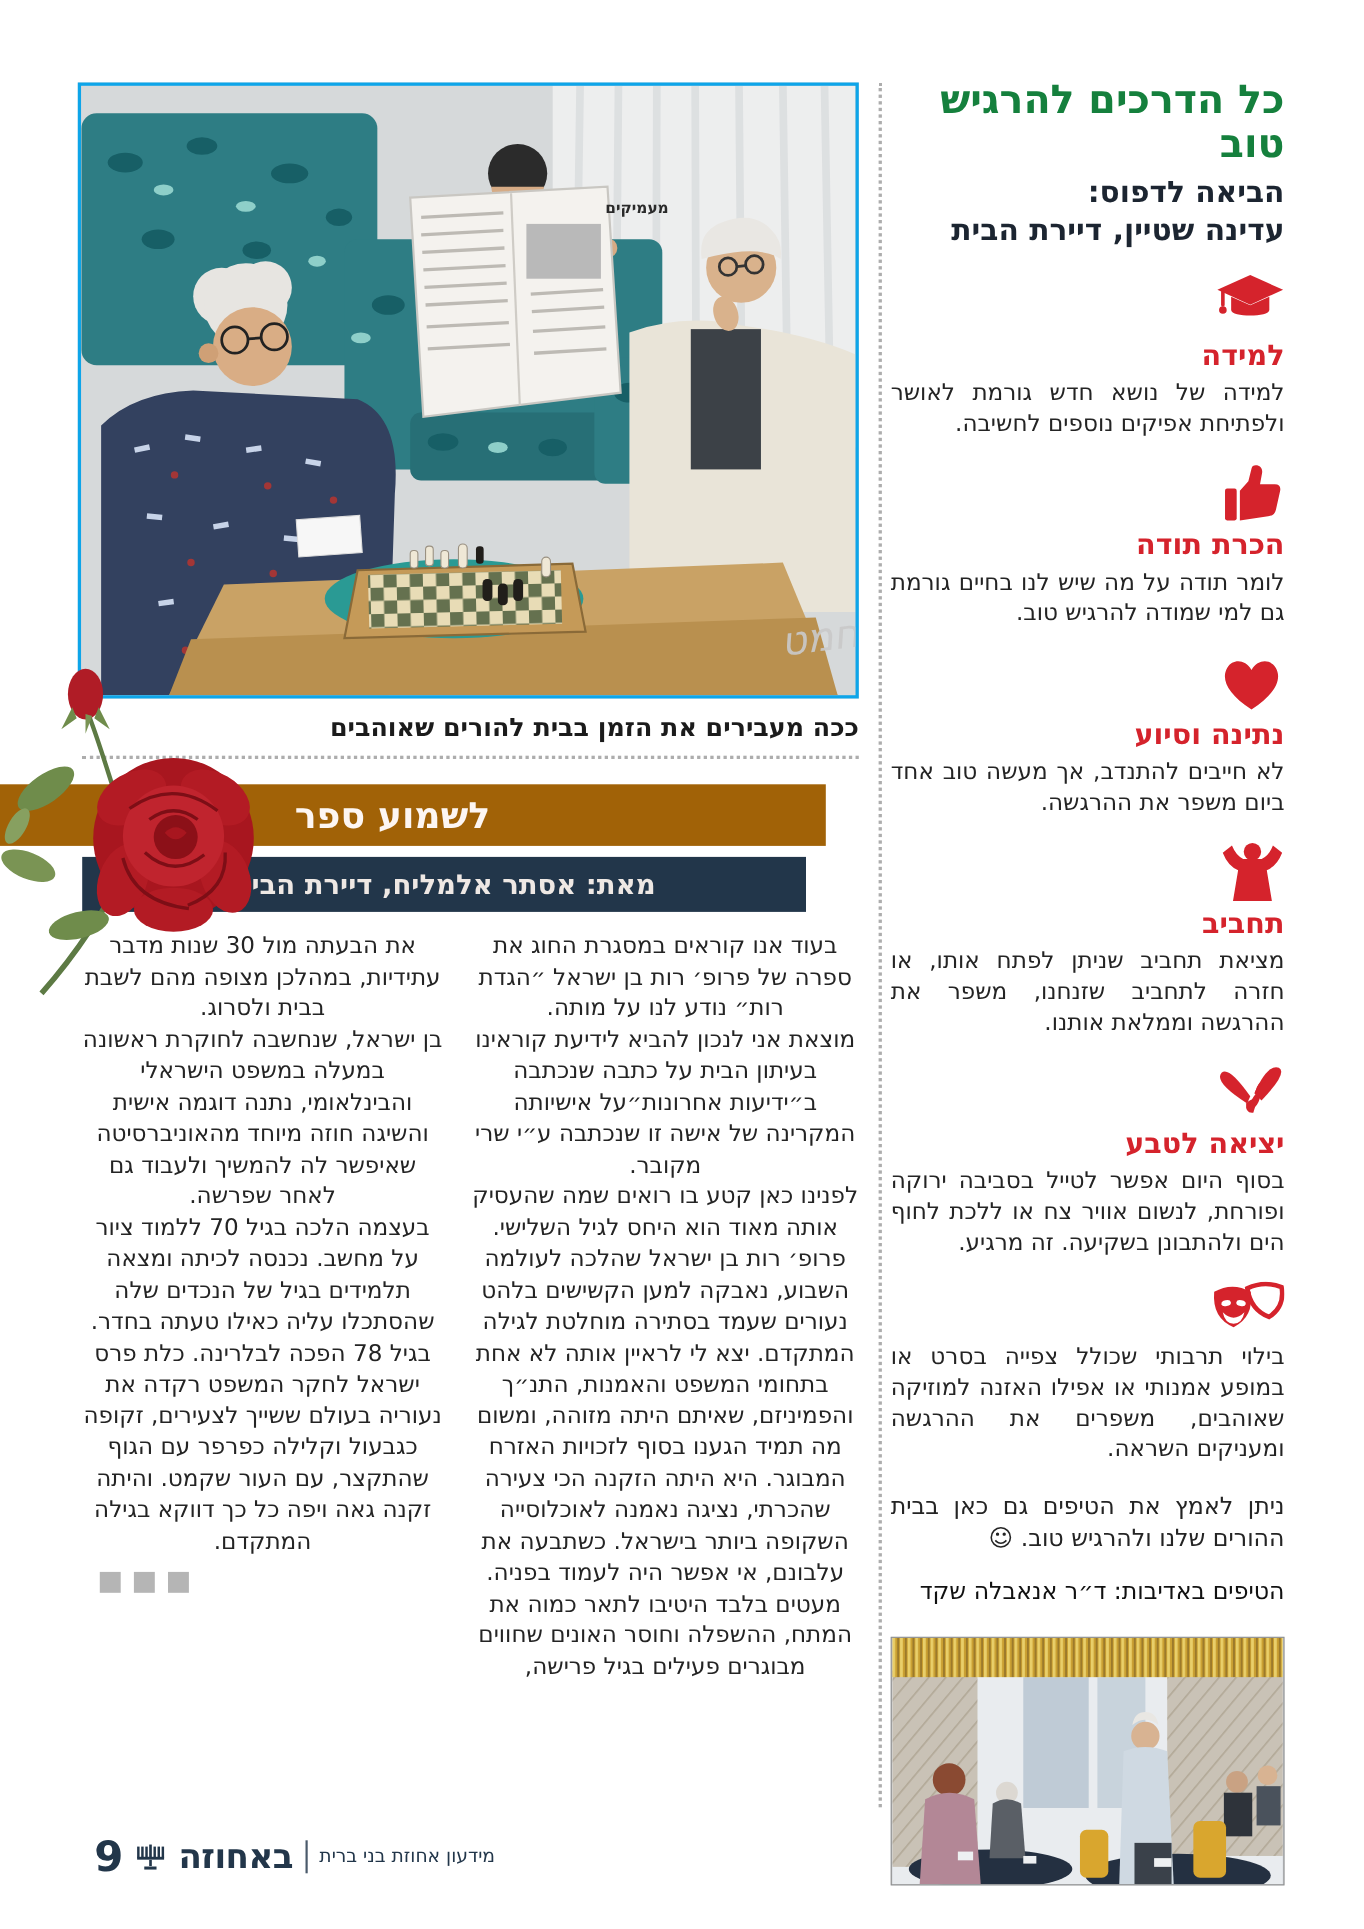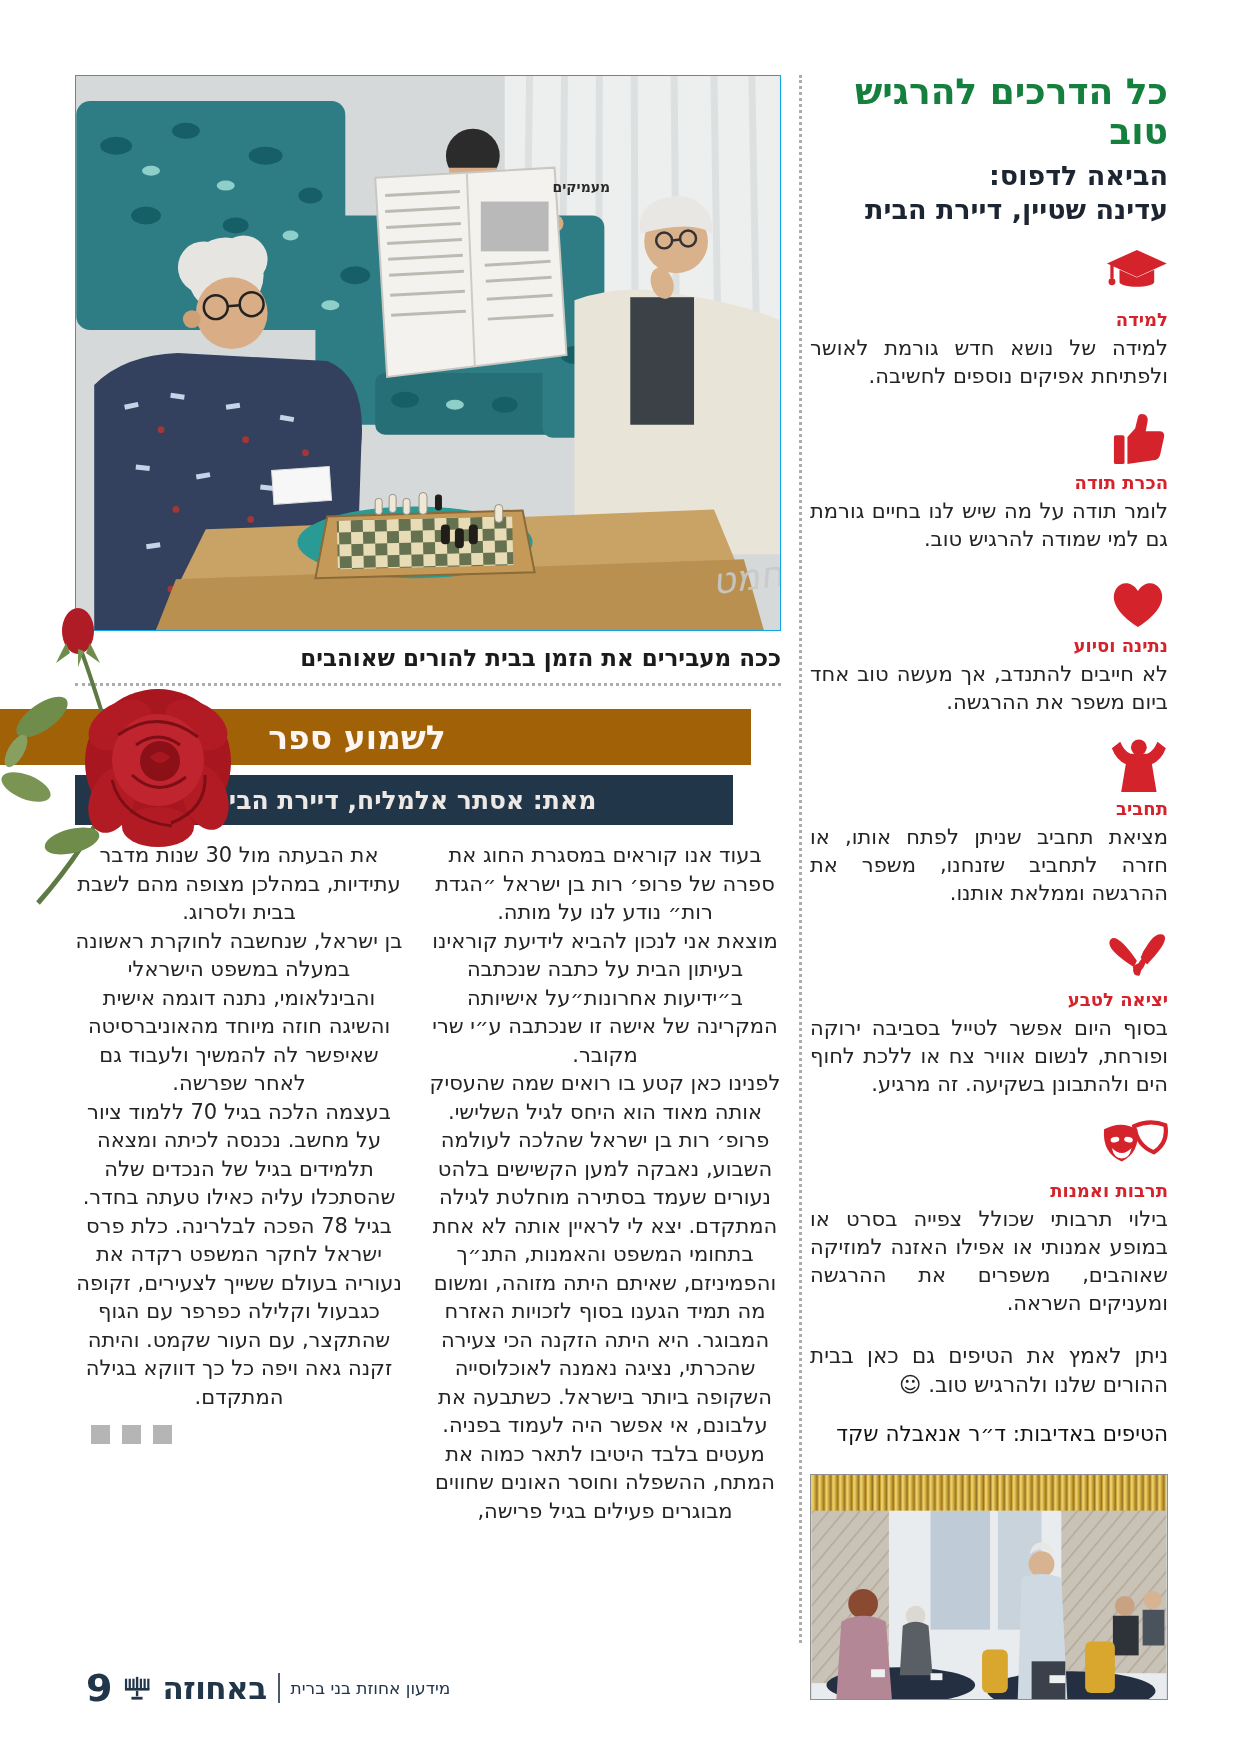--- a/index.html
+++ b/index.html
@@ -9,21 +9,21 @@
     direction:rtl;
   }
   .page{position:absolute;inset:0;}
 
   
   .vdivider{position:absolute;left:799px;top:75px;height:1568px;width:0;
     border-left:3.5px dotted #adadad;}
 
   
   .main{position:absolute;left:75px;top:75px;width:706px;}
-  .photo1{margin:0;width:704px;height:554px;border:1px solid #0ea5e9;overflow:hidden;background:#d6d9da;}
+  .photo1{margin:0;width:704px;height:554px;border:3px solid #0ea5e9;overflow:hidden;background:#d6d9da;}
   .photo1 svg{display:block;}
   .caption{margin:14px 0 0;font-size:23px;font-weight:bold;color:#1b1b1b;text-align:right;}
   .hdivider{margin-top:12px;width:100%;height:0;border-bottom:3.5px dotted #adadad;}
   .banner-red{margin-top:23px;margin-left:0;margin-right:30px;width:788px;height:56px;
     background:#a16207;display:flex;align-items:center;justify-content:center;}
   .banner-red span{color:#fdf6f2;font-size:33px;font-weight:bold;}
   .banner-navy{margin-top:10px;margin-right:48px;width:658px;height:50px;
     background:#22364a;display:flex;align-items:center;justify-content:center;}
   .banner-navy span{color:#eee8e4;font-size:25px;font-weight:bold;}
   .columns{margin-top:16px;display:flex;gap:26px;}
@@ -36,21 +36,21 @@
 
   .rose{position:absolute;left:-75px;top:500px;width:235px;height:332px;z-index:3;pointer-events:none;}
 
   
   .sidebar{position:absolute;left:810px;top:72px;width:358px;}
   .sb-title{margin:0;font-size:36px;line-height:1.1;font-weight:bold;color:#15803d;text-align:right;}
   .sb-sub{margin-top:8px;font-size:27px;line-height:1.25;font-weight:bold;color:#1c2531;text-align:right;}
   .tip{margin-top:22px;text-align:right;}
   .tip-icon{height:54px;display:flex;justify-content:flex-start;}
   .tip-icon svg{height:54px;}
-  .tip-h{margin:6px 0 4px;font-size:18px;font-weight:bold;color:#d5232c;}
+  .tip-h{margin:6px 0 4px;font-size:26px;font-weight:bold;color:#d5232c;}
   .tip-t{margin:0;font-size:21px;line-height:28px;text-align:justify;}
   .sb-closing{margin:24px 0 0;font-size:21.5px;line-height:29px;text-align:justify;}
   .sb-credit{margin:22px 0 0;font-size:21.5px;font-weight:normal;color:#111;text-align:right;}
   .photo2{margin:28px 0 0;width:356px;height:224px;border:1px solid #8f8f8f;overflow:hidden;background:#cdd2d6;}
   .photo2 svg{display:block;}
 
   
   .footer{position:absolute;left:86px;top:1666px;display:flex;align-items:center;gap:11px;color:#22364a;direction:rtl;}
   .f-tagline{font-size:17px;text-align:right;}
   .f-sep{width:2px;height:30px;background:#4a5a6b;}
@@ -347,21 +347,20 @@
     <section class="tip">
       <div class="tip-icon">
         <svg viewBox="0 0 64 52">
           <path d="M31 6 q15 -7 30 -1 q3 17 -11 26 q-16 -6 -19 -25 z" fill="none" stroke="#d5232c" stroke-width="4"></path>
           <path d="M2 9 q16 -9 32 0 q3 22 -15 31 Q0 32 2 9 z" class="red"></path>
           <ellipse cx="12.5" cy="19" rx="4.2" ry="2.6" fill="#fff" transform="rotate(-12 12.5 19)"></ellipse>
           <ellipse cx="25.5" cy="19" rx="4.2" ry="2.6" fill="#fff" transform="rotate(12 25.5 19)"></ellipse>
           <path d="M9.5 27 q9.5 9.5 19 0 q-2 10 -9.5 10 q-7.5 0 -9.5 -10 z" fill="#fff"></path>
           </svg>
       </div>
-      <h2 class="tip-h">תרבות ואמנות</h2>
       <p class="tip-t">בילוי תרבותי שכולל צפייה בסרט או במופע אמנותי או אפילו האזנה למוזיקה שאוהבים, משפרים את ההרגשה ומעניקים השראה.</p>
     </section>
 
     <p class="sb-closing">ניתן לאמץ את הטיפים גם כאן בבית ההורים שלנו ולהרגיש טוב. ☺</p>
     <p class="sb-credit">הטיפים באדיבות: ד״ר אנאבלה שקד</p>
 
     <figure class="photo2">
       <svg viewBox="0 0 358 226" width="356" height="224" xmlns="http://www.w3.org/2000/svg">
         <defs>
           <pattern id="tins" width="7" height="36" patternUnits="userSpaceOnUse">

